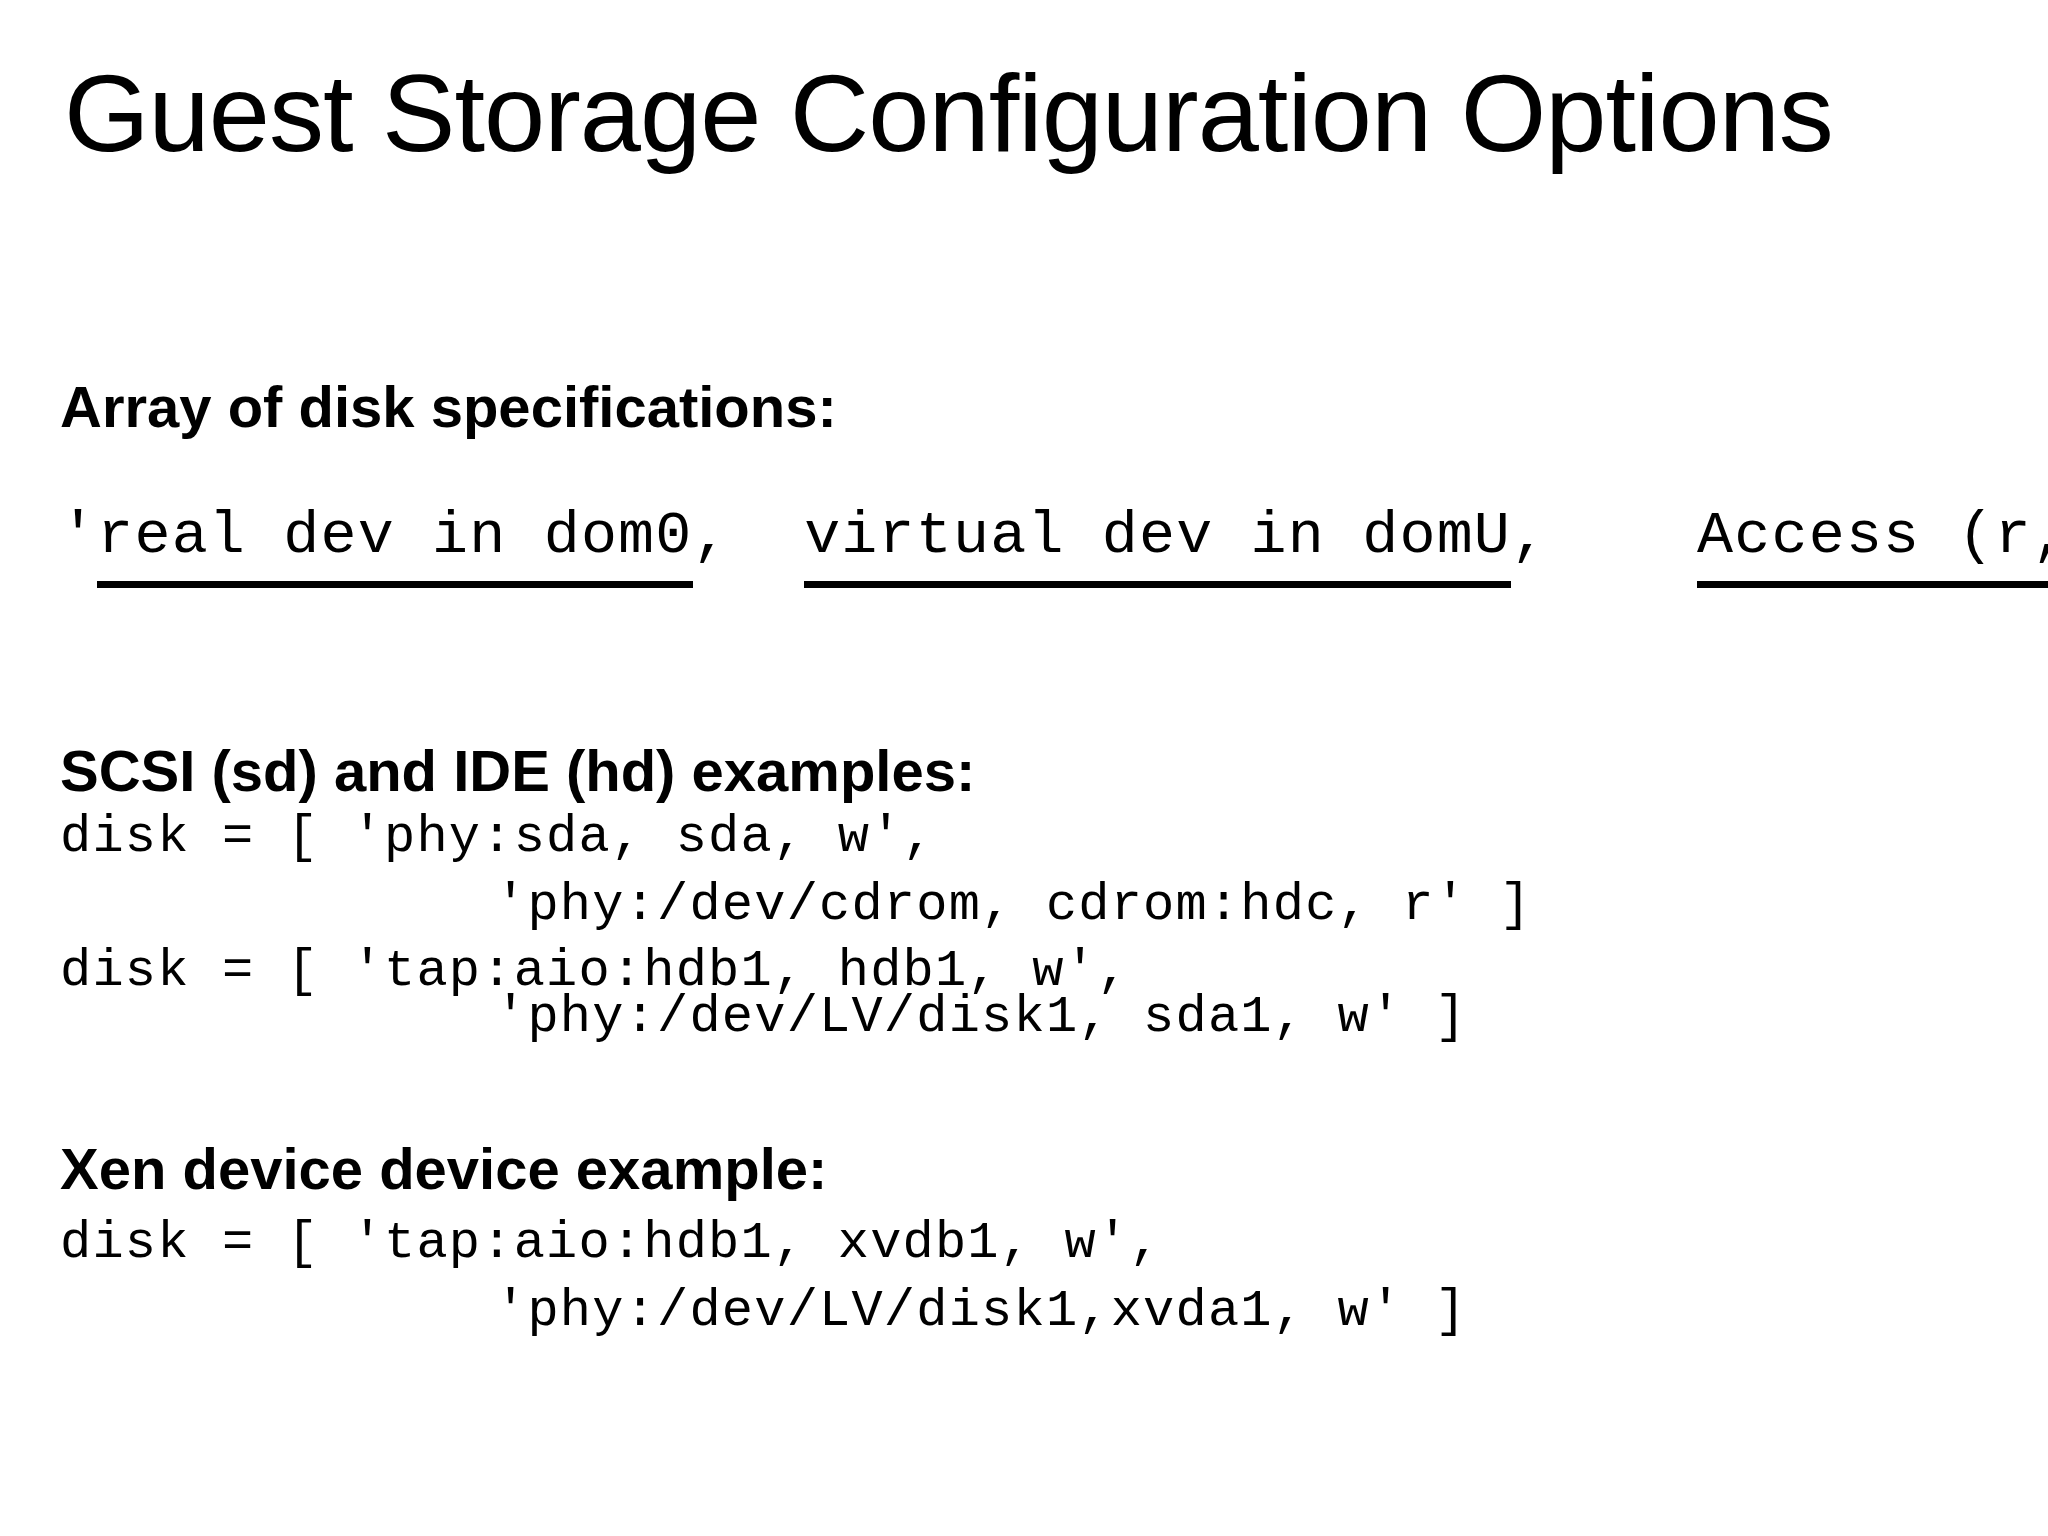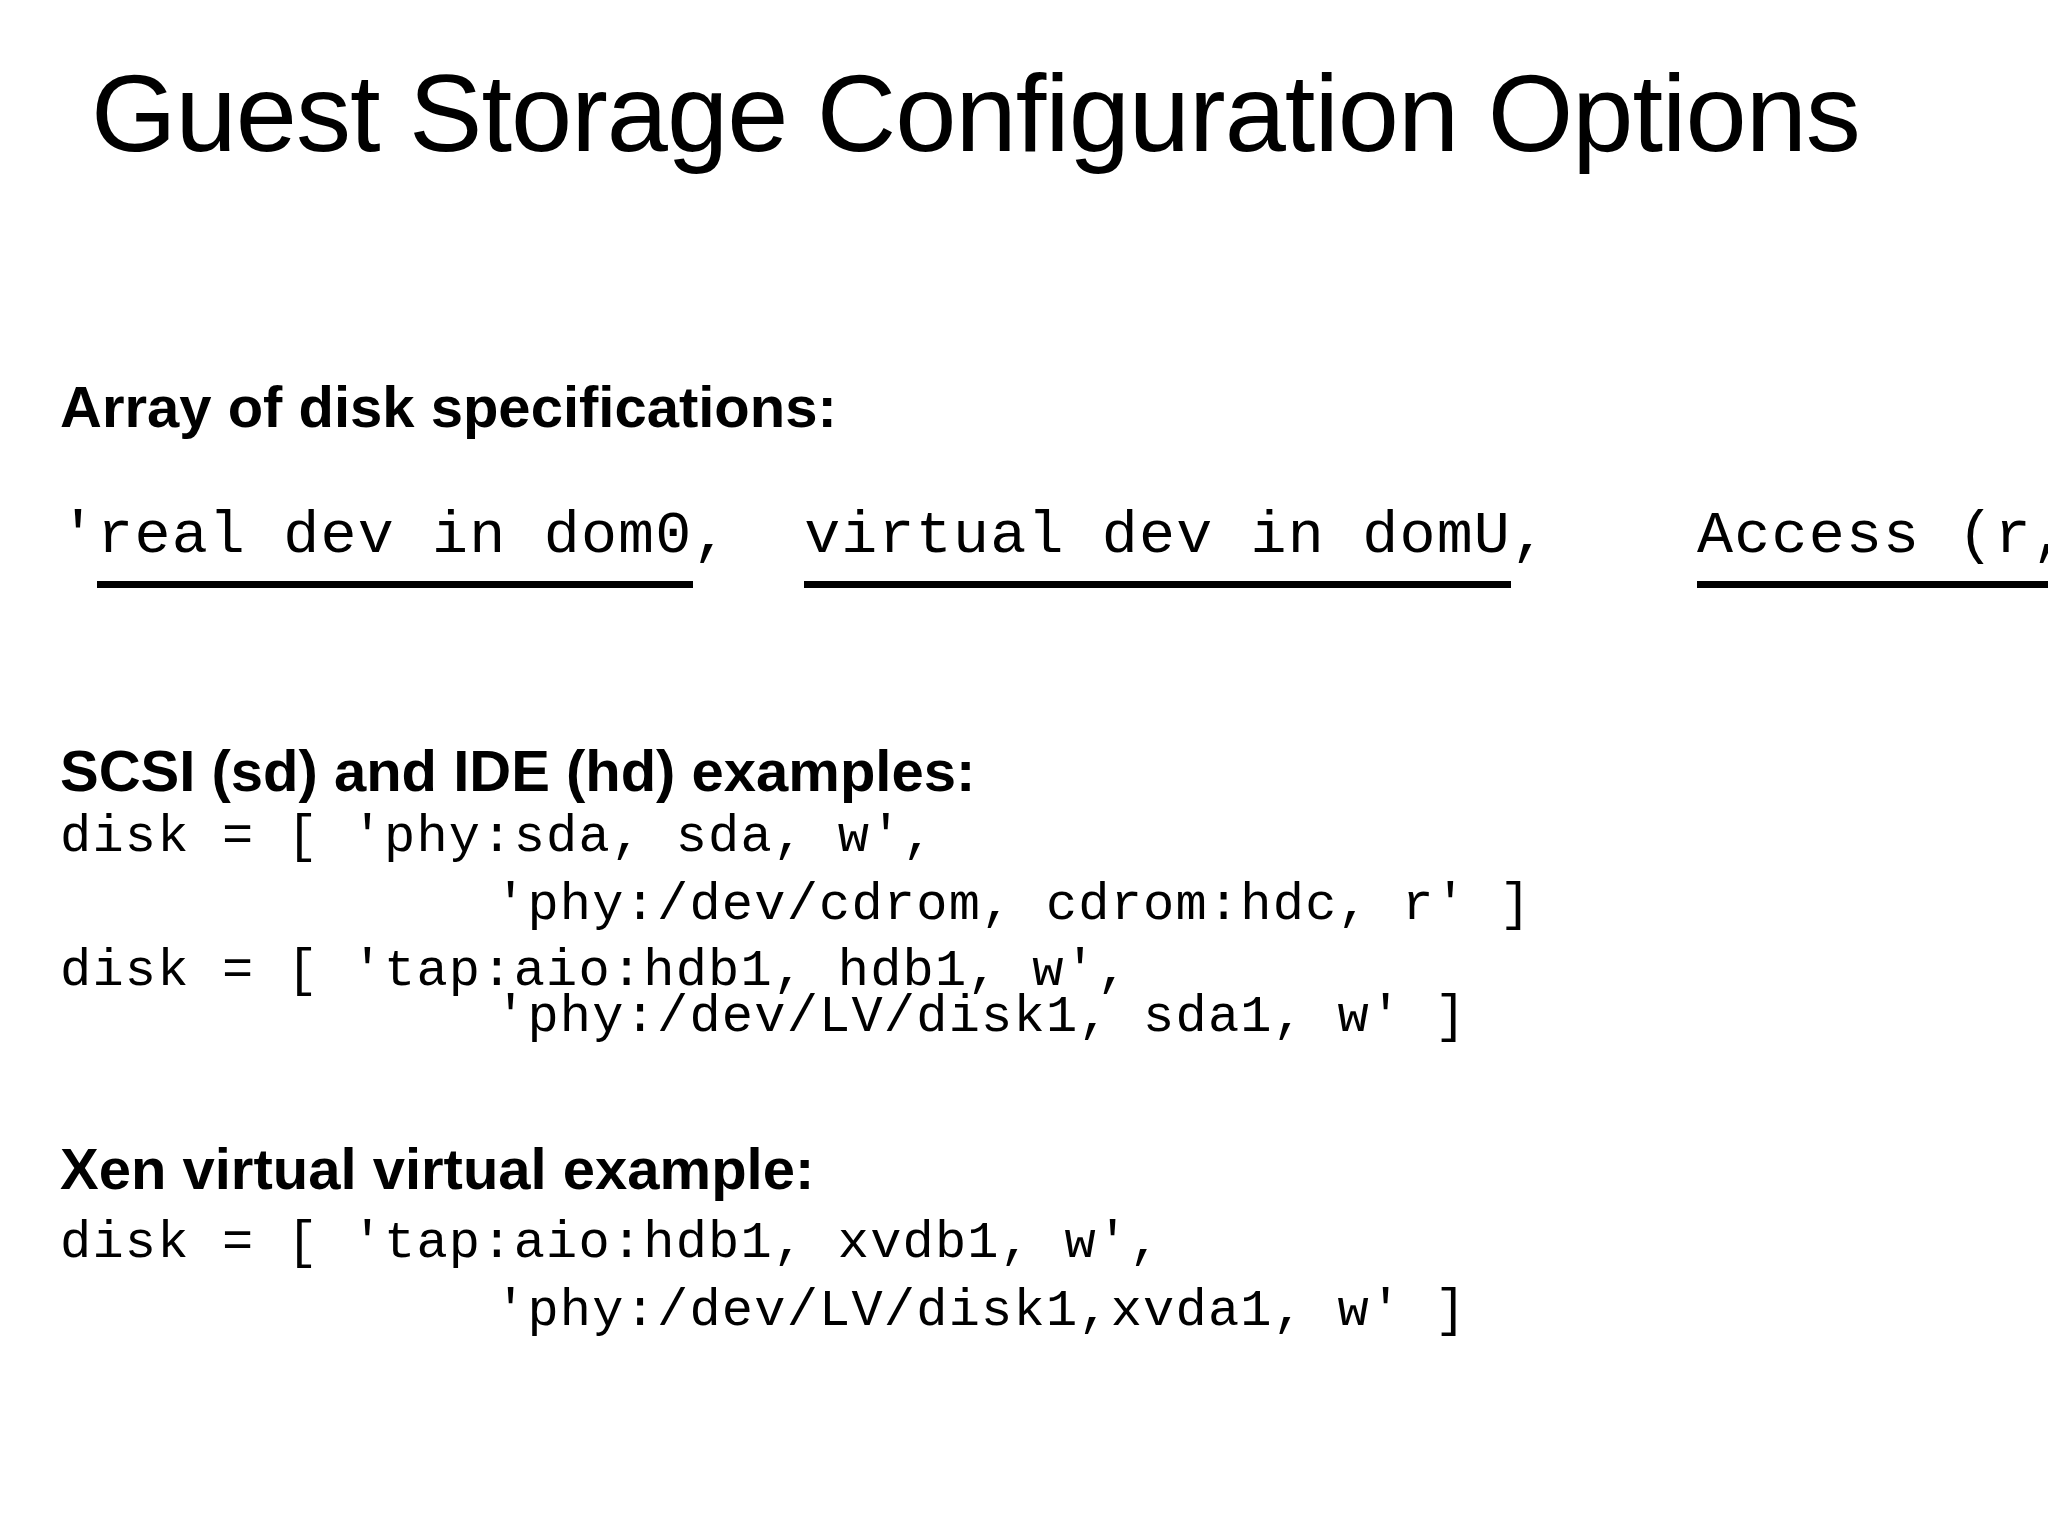--- a/index.html
+++ b/index.html
@@ -28,21 +28,20 @@
     position: absolute;
     left: 64px;
     top: 52px;
     font-family: "Liberation Sans", sans-serif;
     font-weight: 400;
     font-size: 110px;
     line-height: 1.1;
     letter-spacing: -1px;
     white-space: nowrap;
     color: #000000;
-    margin-left: 27px;
   }
 
   
   .body {
     position: absolute;
     left: 0;
     top: 0;
     width: 2048px;
     height: 1133px;
   }
@@ -127,19 +126,19 @@
 
     <div class="spec-line"><span>'</span><span class="u">real dev in dom0</span><span>,  </span><span class="u">virtual dev in domU</span><span>,    </span><span class="u">Access (r, w)</span><span>'</span></div>
 
     <div class="section-heading pos-scsi">SCSI (sd) and IDE (hd) examples:</div>
 
     <div class="code-line pos-c1">disk = [ 'phy:sda, sda, w',</div>
     <div class="code-line indent pos-c2">'phy:/dev/cdrom, cdrom:hdc, r' ]</div>
     <div class="code-line pos-c3">disk = [ 'tap:aio:hdb1, hdb1, w',</div>
     <div class="code-line indent pos-c4">'phy:/dev/LV/disk1, sda1, w' ]</div>
 
-    <div class="section-heading pos-xen">Xen virtual virtual example:</div>
+    <div class="section-heading pos-xen">Xen device device example:</div>
 
     <div class="code-line pos-c5">disk = [ 'tap:aio:hdb1, xvdb1, w',</div>
     <div class="code-line indent pos-c6">'phy:/dev/LV/disk1,xvda1, w' ]</div>
 
   </div>
 </div>
 
 </body></html>

